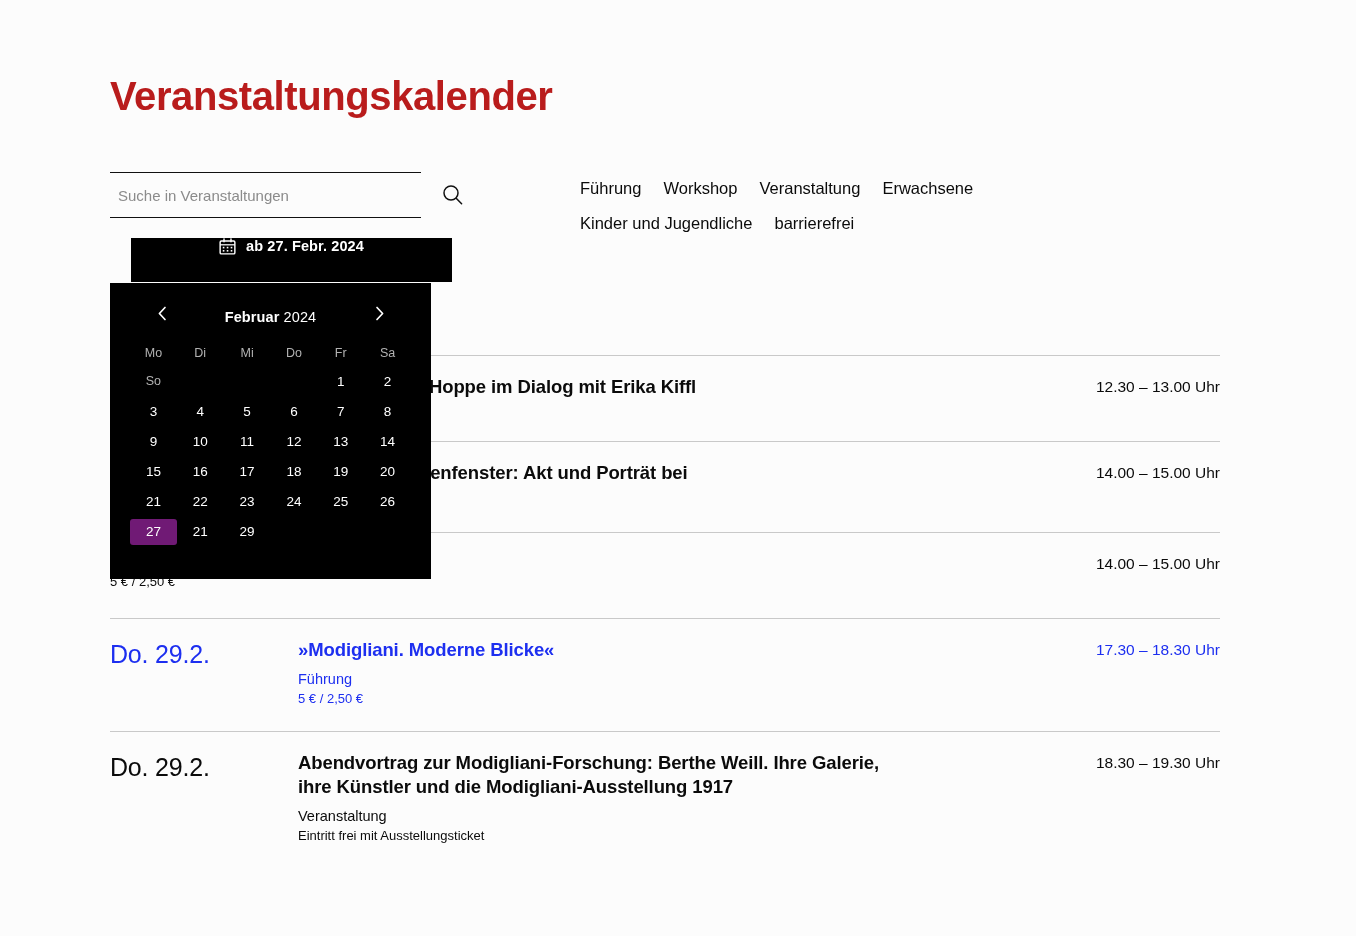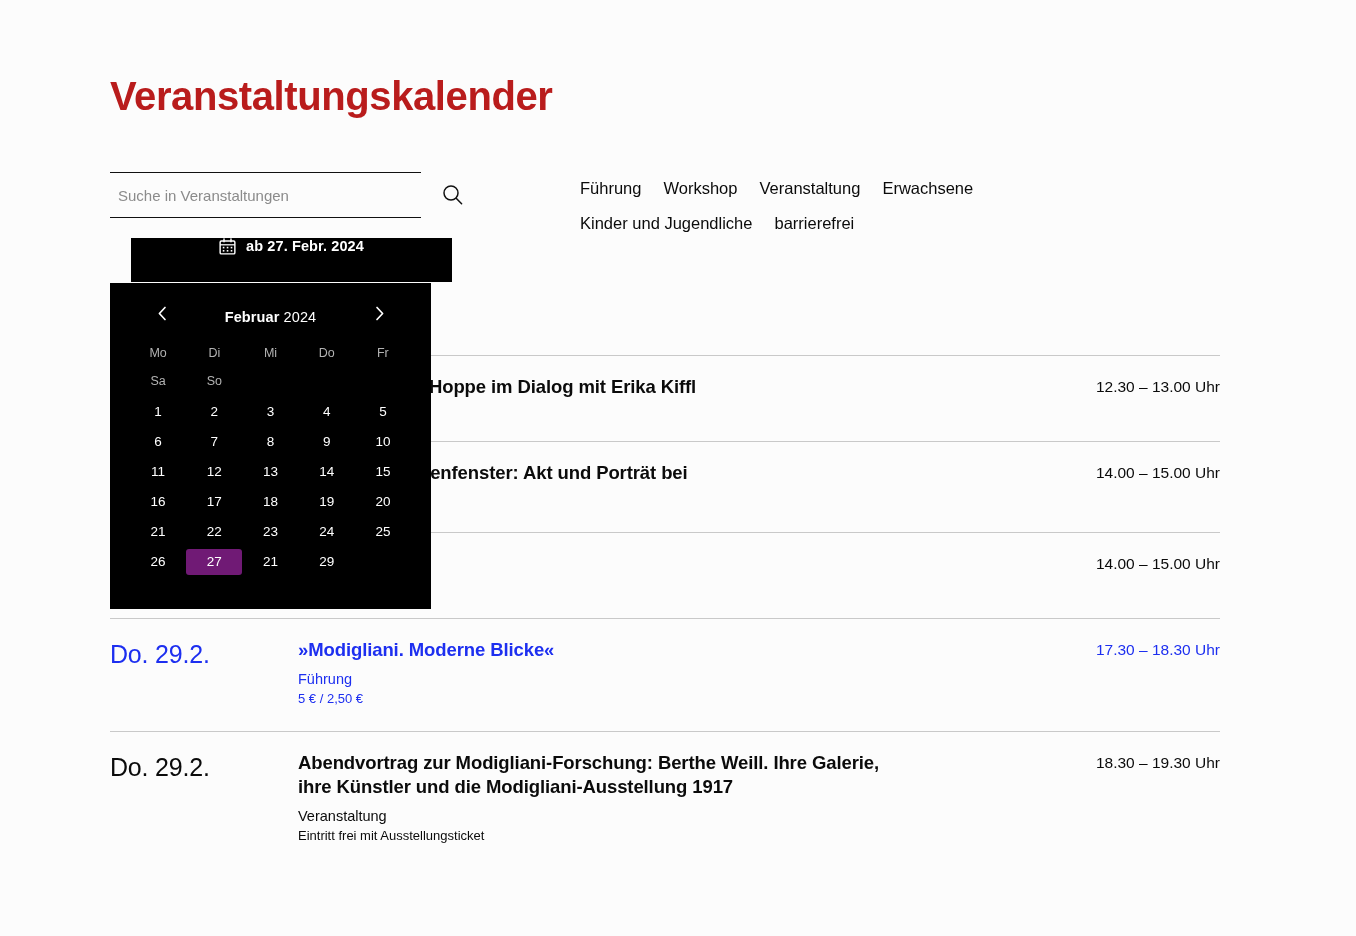--- a/index.html
+++ b/index.html
@@ -162,21 +162,21 @@
     font-size: 14.5px;
     color: #fff;
     letter-spacing: 0.1px;
     white-space: nowrap;
   }
   .cal-title .mon { font-weight: 700; }
   .cal-title .yr { font-weight: 400; }
 
   .cal-grid {
     display: grid;
-    grid-template-columns: repeat(5, 1fr);
+    grid-template-columns: repeat(6, 1fr);
     row-gap: 4px;
   }
   .cal-dow {
     font-size: 12.5px;
     color: #b3b3b3;
     text-align: center;
     line-height: 24px;
   }
   .cal-daycell {
     text-align: center;

